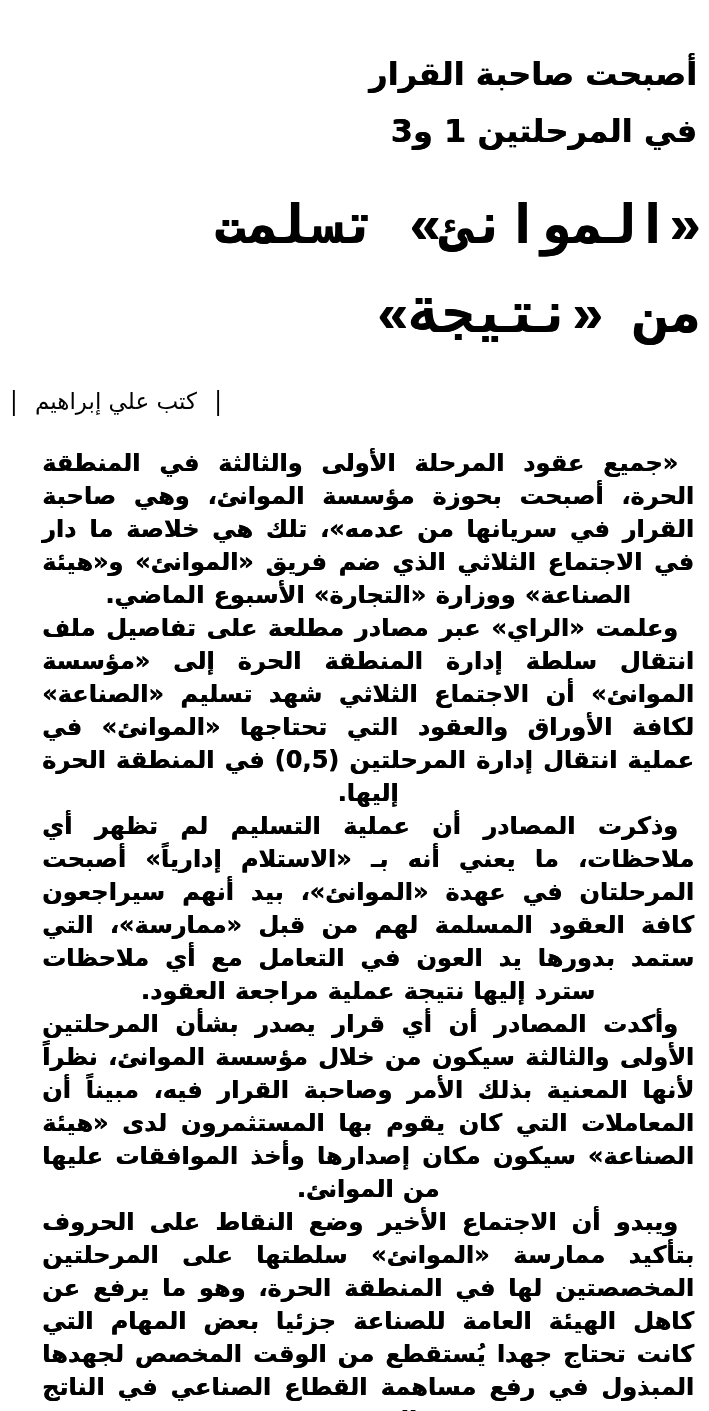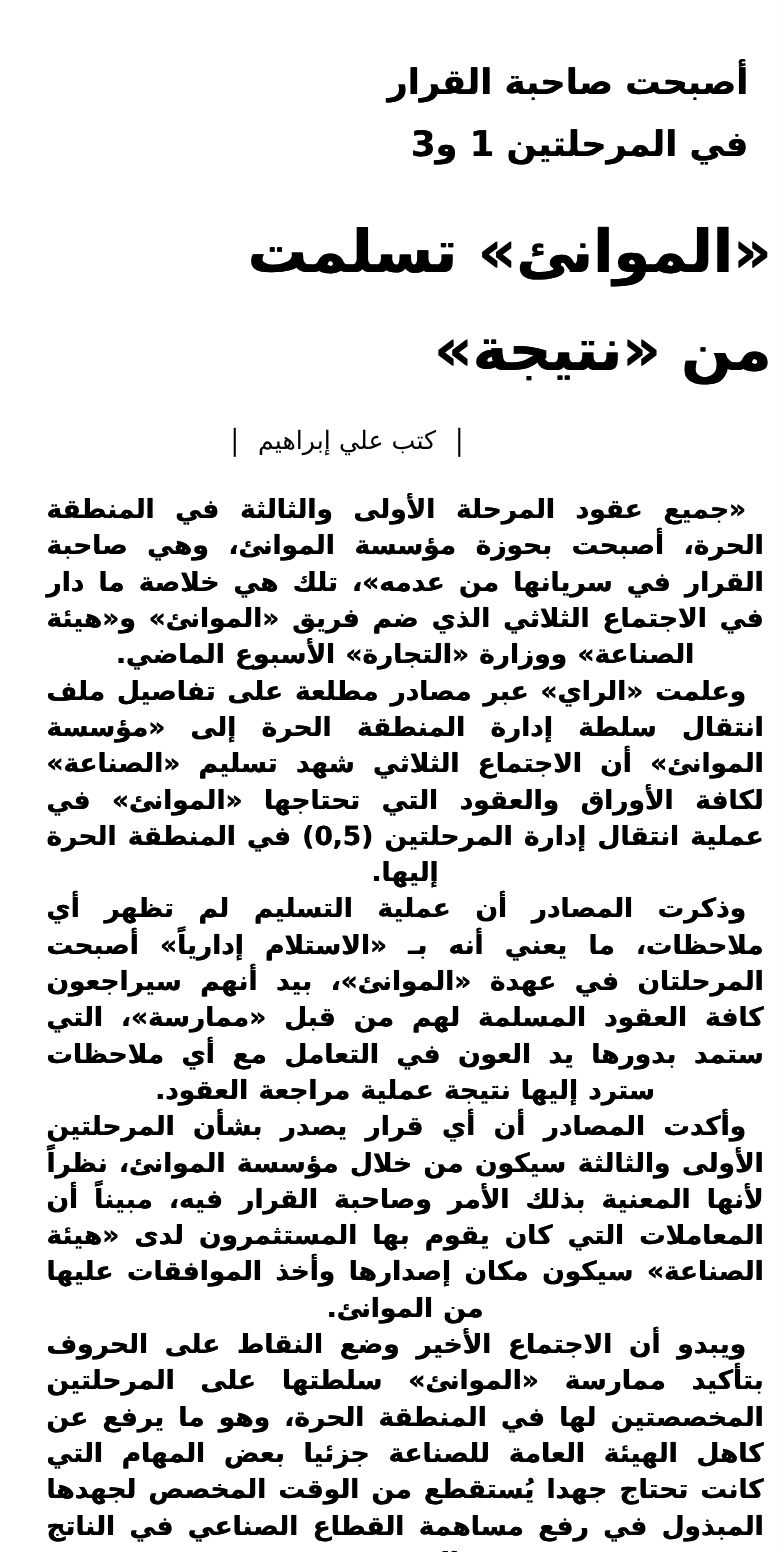--- a/index.html
+++ b/index.html
@@ -12,42 +12,43 @@
     width: 709px;
     height: 1411px;
     margin: 0 auto;
     background: #ffffff;
     color: #000000;
     direction: rtl;
     font-family: "DejaVu Sans", sans-serif;
     overflow: hidden;
   }
   .kicker {
-    padding: 46px 29px 0 0;
+    padding: 46px 12px 0 0;
     text-align: right;
     font-size: 32px;
     font-weight: 700;
     line-height: 57px;
     letter-spacing: 0;
     text-shadow: 0.5px 0 0 currentColor;
   }
   .headline {
     margin: 24px 8px 0 0;
     text-align: right;
     font-size: 54px;
     font-weight: 700;
     line-height: 89px;
     text-shadow: 0.8px 0 0 currentColor;
+    font-family: Liberation Mono, monospace;
   }
   .headline .headline-line {
     white-space: nowrap;
   }
   .byline {
     margin: 26px 78px 0 0;
-    text-align: center;
+    text-align: left;
     font-size: 23px;
     font-weight: 400;
     line-height: 26px;
   }
   .byline .byline-bar {
     display: inline-block;
     margin: 0 10px;
     transform: scaleY(1.15);
   }
   .article-body {

